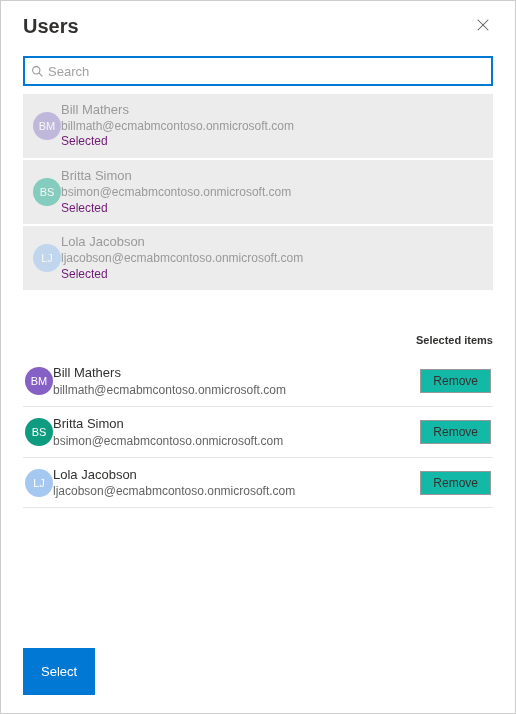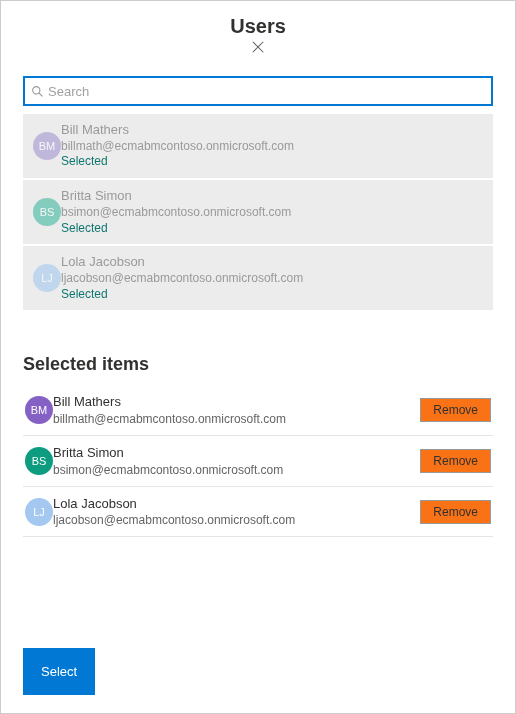--- a/index.html
+++ b/index.html
@@ -10,21 +10,20 @@
       height: 714px;
       border: 1px solid #ccc;
       position: relative;
       overflow: hidden;
     }
     .header {
       display: flex;
       justify-content: space-between;
       align-items: center;
       padding: 14px 22px 18px 22px;
-      flex-direction: column;
     }
     .title {
       font-size: 20px;
       font-weight: 600;
       color: #323130;
     }
     .close-btn {
       width: 20px;
       height: 20px;
       display: flex;
@@ -92,48 +91,49 @@
     .result-name {
       font-size: 13px;
       color: #9a9a9a;
     }
     .result-email {
       font-size: 12px;
       color: #9a9a9a;
     }
     .result-status {
       font-size: 12px;
-      color: #0f766e;
+      color: #701a75;
     }
 
     .selected-header {
-      font-size: 18px;
+      font-size: 11px;
       font-weight: 700;
       color: #323130;
       padding: 44px 22px 10px 22px;
+      text-align: right;
     }
     .selected-list { padding: 0 22px; }
     .selected-row {
       display: flex;
       align-items: center;
       padding: 8px 2px;
       border-bottom: 1px solid #e5e5e5;
     }
     .selected-row .avatar { opacity: 1; }
     .selected-info { flex: 1; line-height: 1.35; }
     .selected-name {
       font-size: 13px;
       color: #323130;
     }
     .selected-email {
       font-size: 12px;
       color: #646464;
     }
     .remove-btn {
-      background: #f97316;
+      background: #14b8a6;
       border: 1px solid #999;
       font-size: 12px;
       color: #323130;
       padding: 4px 12px;
       cursor: pointer;
     }
 
     .footer {
       position: absolute;
       bottom: 18px;

